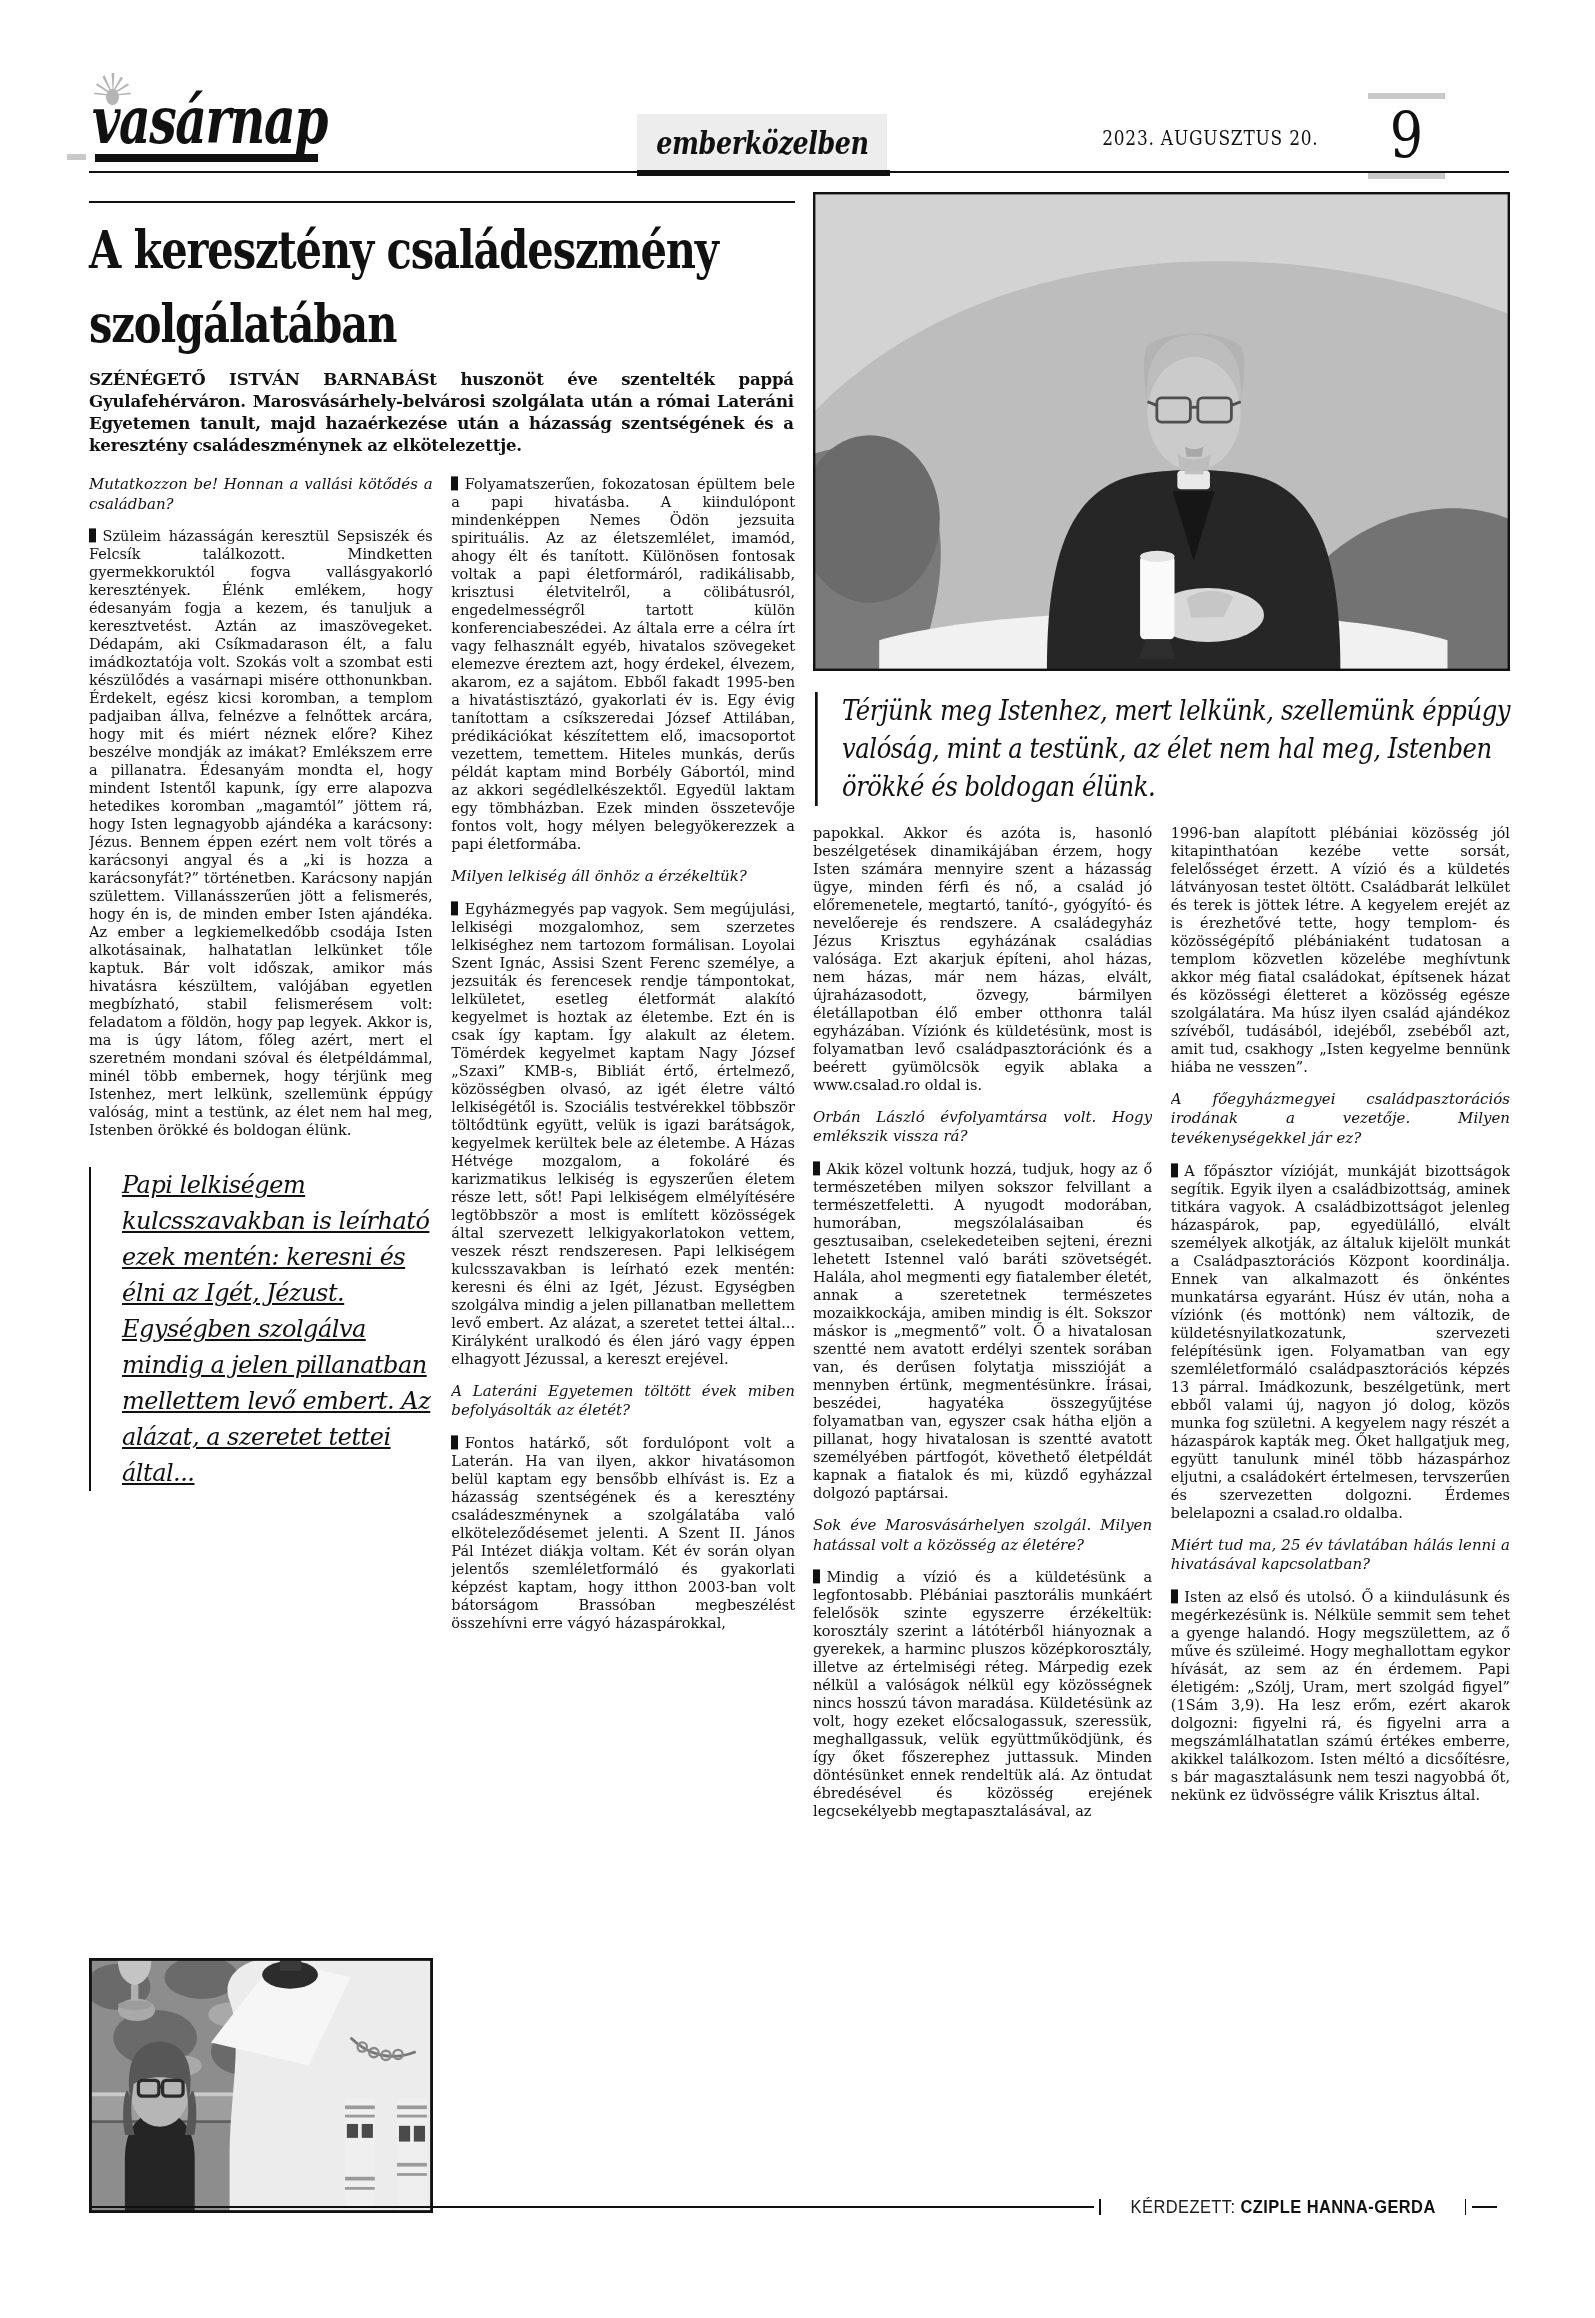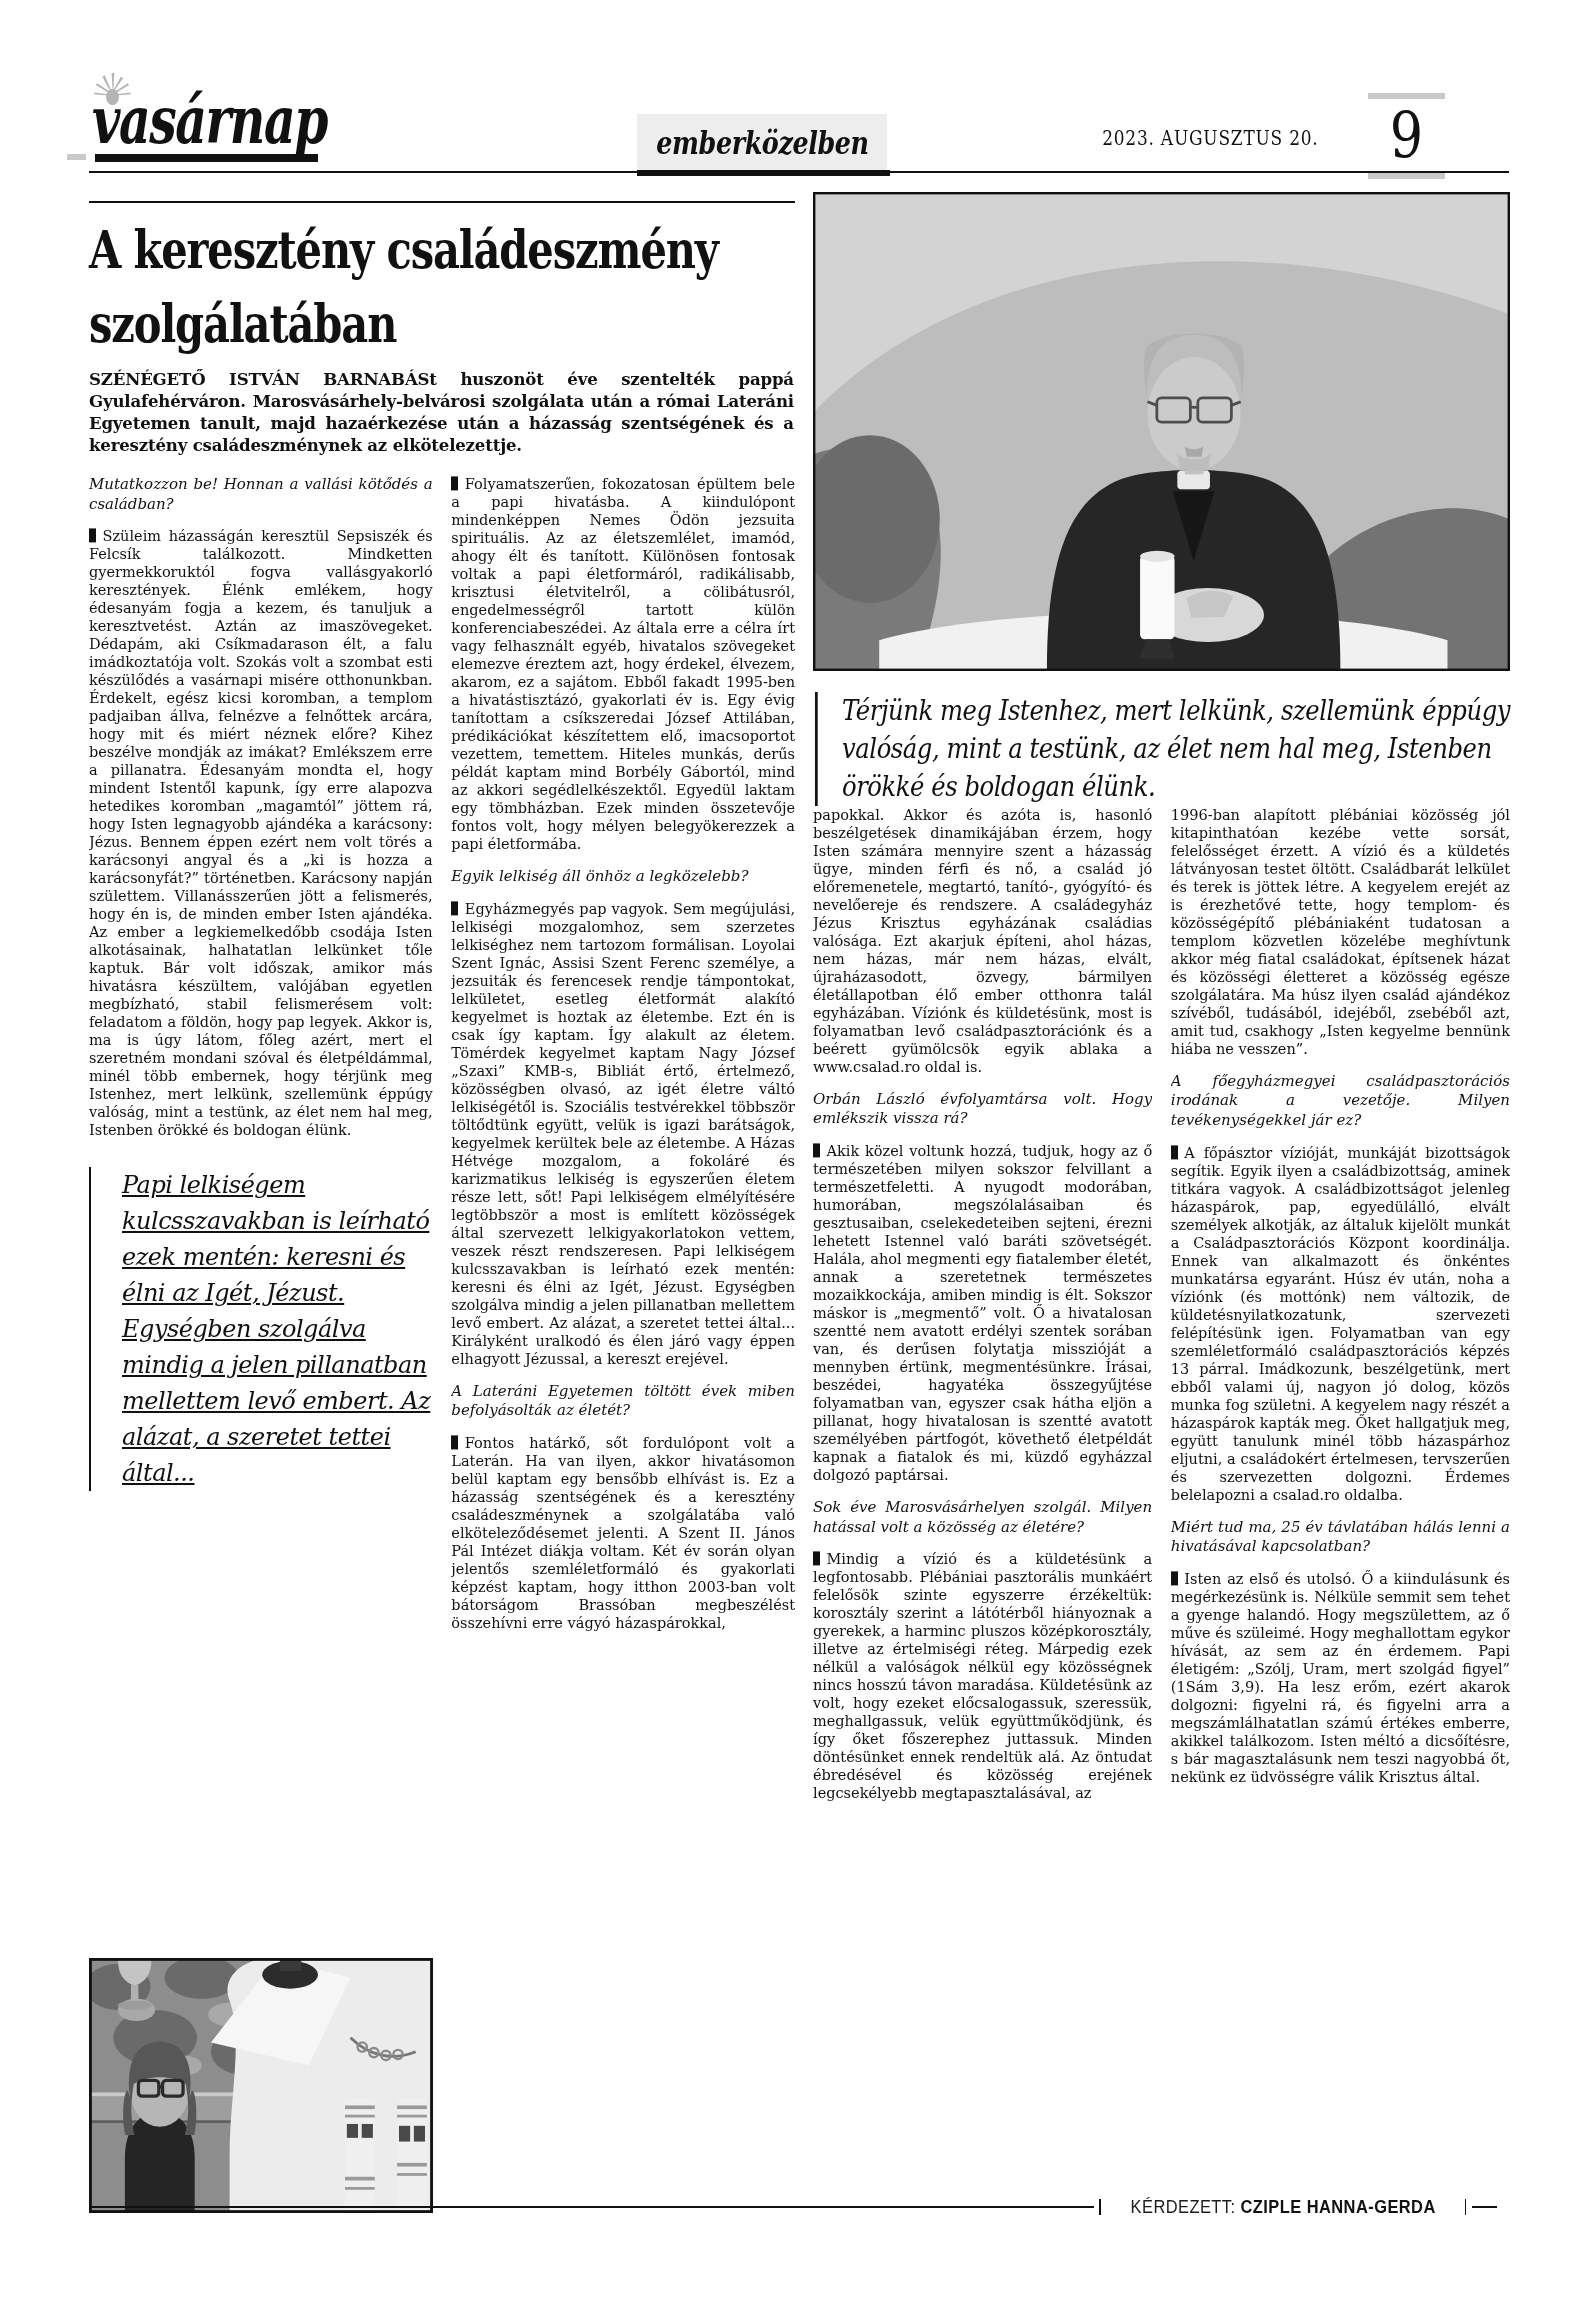--- a/index.html
+++ b/index.html
@@ -27,21 +27,21 @@
   
   main{position:absolute;left:89px;top:181px;width:1421px;display:flex;gap:18px;align-items:flex-start;}
   .half-left{width:706px;padding-top:19.6px;}
   .half-right{width:697px;padding-top:11.2px;}
   .article-rule{height:2.3px;background:#111;margin-bottom:10.3px;}
   h1.headline{margin:0 0 6.5px 0;font-size:52px;line-height:74px;font-weight:700;letter-spacing:-1.4px;transform:scaleX(.80);transform-origin:left top;width:125%;white-space:nowrap;}
   p.lead{margin:0 0 19.6px 0;font-weight:700;font-size:17.3px;line-height:22px;text-align:justify;transform:scaleX(.96);transform-origin:left top;width:104%;letter-spacing:-0.2px;}
 
   .cols{display:flex;gap:18.7px;}
   .half-left .cols{height:1738px;overflow:hidden;}
-  .half-right .cols{height:1392px;overflow:hidden;}
+  .half-right .cols{height:1392px;overflow:hidden;margin-top:18px;}
   .col{width:344px;overflow:hidden;display:flex;flex-direction:column;}
   .col .blocks > :first-child{margin-top:0;}
 
   .question{margin:14px 0 13px 0;font-size:15px;line-height:19.6px;font-style:italic;font-weight:400;text-align:justify;}
   .answer{margin:0;font-size:14.5px;line-height:18px;text-align:justify;hyphens:auto;-webkit-hyphens:auto;}
   .pmark{display:inline-block;width:7px;height:14px;background:#111;margin-right:6.5px;transform:translateY(1.4px);}
   .pullquote{margin:28px 0 0 0;padding-left:31px;border-left:2.8px solid #111;font-style:italic;font-size:24px;line-height:36px;letter-spacing:-0.5px;text-decoration:underline;}
 
   figure{margin:0;}
   .photo-top{width:697px;height:479px;border:1.4px solid #111;box-sizing:border-box;overflow:hidden;}
@@ -176,21 +176,21 @@
                 <rect x="156" y="262" width="44" height="34" rx="8"></rect>
                 <line x1="148" y1="276" x2="156" y2="276"></line>
               </g>
               <rect x="0" y="0" width="735" height="546" fill="none" stroke="#111" stroke-width="8"></rect>
             </svg>
           </figure>
         </div>
         <div class="col">
           <div class="blocks">
               <p class="answer" lang="hu"><span class="pmark"></span>Folyamatszerűen, fokozatosan épültem bele a papi hivatásba. A kiindulópont mindenképpen Nemes Ödön jezsuita spirituális. Az az életszemlélet, imamód, ahogy élt és tanított. Különösen fontosak voltak a papi életformáról, radikálisabb, krisztusi életvitelről, a cölibátusról, engedelmességről tartott külön konferenciabeszédei. Az általa erre a célra írt vagy felhasznált egyéb, hivatalos szövegeket elemezve éreztem azt, hogy érdekel, élvezem, akarom, ez a sajátom. Ebből fakadt 1995-ben a hivatástisztázó, gyakorlati év is. Egy évig tanítottam a csíkszeredai József Attilában, prédikációkat készítettem elő, imacsoportot vezettem, temettem. Hiteles munkás, derűs példát kaptam mind Borbély Gábortól, mind az akkori segédlelkészektől. Egyedül laktam egy tömbházban. Ezek minden összetevője fontos volt, hogy mélyen belegyökerezzek a papi életformába.</p>
-              <h3 class="question" lang="hu">Egyik lelkiség áll önhöz a legközelebb?</h3>
+              <h3 class="question" lang="hu">Milyen lelkiség áll önhöz a érzékeltük?</h3>
               <p class="answer" lang="hu"><span class="pmark"></span>Egyházmegyés pap vagyok. Sem megújulási, lelkiségi mozgalomhoz, sem szerzetes lelkiséghez nem tartozom formálisan. Loyolai Szent Ignác, Assisi Szent Ferenc személye, a jezsuiták és ferencesek rendje támpontokat, lelkületet, esetleg életformát alakító kegyelmet is hoztak az életembe. Ezt én is csak így kaptam. Így alakult az életem. Tömérdek kegyelmet kaptam Nagy József „Szaxi” KMB-s, Bibliát értő, értelmező, közösségben olvasó, az igét életre váltó lelkiségétől is. Szociális testvérekkel többször töltődtünk együtt, velük is igazi barátságok, kegyelmek kerültek bele az életembe. A Házas Hétvége mozgalom, a fokoláré és karizmatikus lelkiség is egyszerűen életem része lett, sőt! Papi lelkiségem elmélyítésére legtöbbször a most is említett közösségek által szervezett lelkigyakorlatokon vettem, veszek részt rendszeresen. Papi lelkiségem kulcsszavakban is leírható ezek mentén: keresni és élni az Igét, Jézust. Egységben szolgálva mindig a jelen pillanatban mellettem levő embert. Az alázat, a szeretet tettei által... Királyként uralkodó és élen járó vagy éppen elhagyott Jézussal, a kereszt erejével.</p>
               <h3 class="question" lang="hu">A Lateráni Egyetemen töltött évek miben befolyásolták az életét?</h3>
               <p class="answer" lang="hu"><span class="pmark"></span>Fontos határkő, sőt fordulópont volt a Laterán. Ha van ilyen, akkor hivatásomon belül kaptam egy bensőbb elhívást is. Ez a házasság szentségének és a keresztény családeszménynek a szolgálatába való elköteleződésemet jelenti. A Szent II. János Pál Intézet diákja voltam. Két év során olyan jelentős szemléletformáló és gyakorlati képzést kaptam, hogy itthon 2003-ban volt bátorságom Brassóban megbeszélést összehívni erre vágyó házaspárokkal,</p>
             </div>
         </div>
       </div>
     </section>
 
     <section class="half-right">
       <figure class="photo-top">

